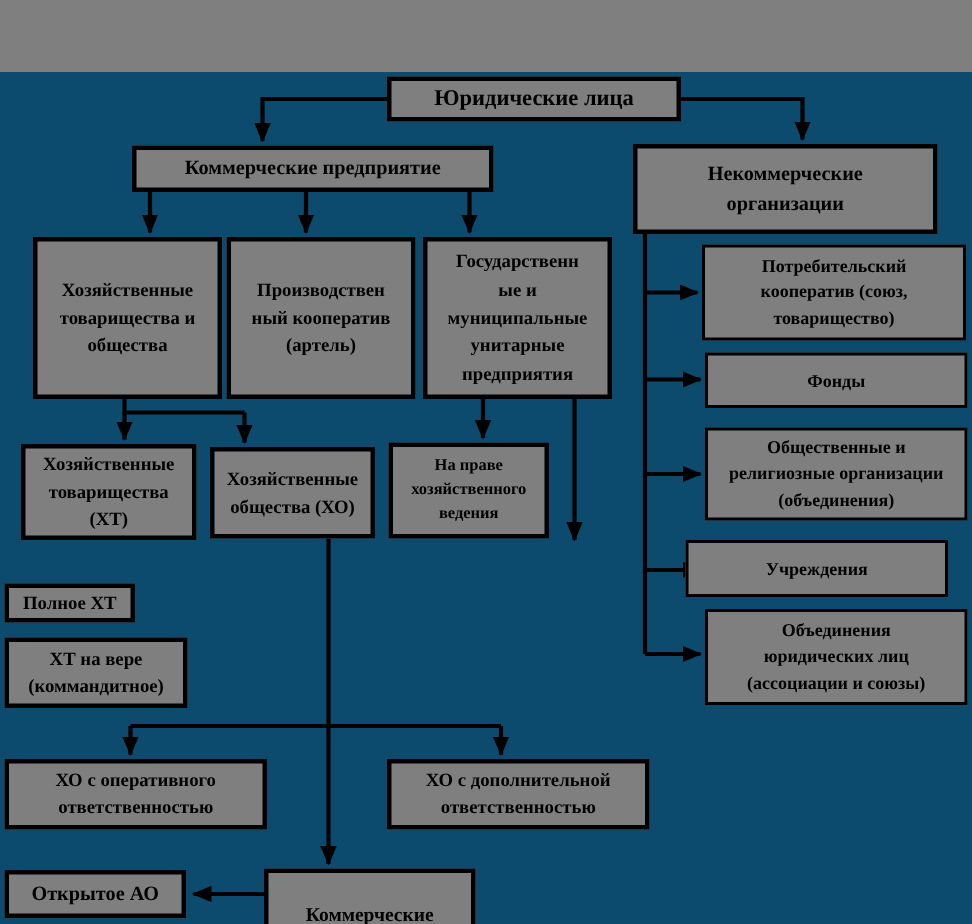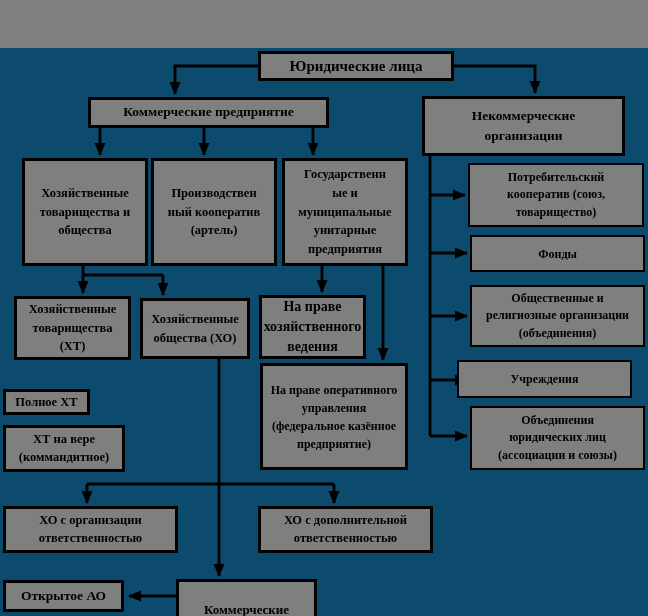--- a/index.html
+++ b/index.html
@@ -91,44 +91,38 @@
     <span class="node-label">Хозяйственные
 товарищества
 (ХТ)</span>
   </div>
 
   <div class="node" style="left:140px;top:250px;width:110px;height:61px;font-size:12.5px">
     <span class="node-label">Хозяйственные
 общества (ХО)</span>
   </div>
 
-  <div class="node" style="left:259px;top:247px;width:107px;height:64px;font-size:14px">
+  <div class="node" style="left:259px;top:247px;width:107px;height:64px;font-size:11px">
     <span class="node-label" style="line-height:1.45">На праве
 хозяйственного
 ведения</span>
   </div>
 
-  <div class="node" style="left:260px;top:315px;width:148px;height:107px;font-size:12px">
-    <span class="node-label">На праве оперативного
-управления
-(федеральное казённое
-предприятие)</span>
-  </div>
 
   <div class="node" style="left:3px;top:377px;width:122px;height:47px;font-size:12.5px">
     <span class="node-label" style="line-height:1.4">ХТ на вере
 (коммандитное)</span>
   </div>
 
   <div class="node" style="left:3px;top:341px;width:87px;height:26px;font-size:12.5px">
     <span class="node-label">Полное ХТ</span>
   </div>
 
   <div class="node" style="left:3px;top:458px;width:175px;height:47px;font-size:12.5px">
-    <span class="node-label" style="line-height:1.4">ХО с организации
+    <span class="node-label" style="line-height:1.4">ХО с оперативного
 ответственностью</span>
   </div>
 
   <div class="node" style="left:258px;top:458px;width:175px;height:47px;font-size:12.5px">
     <span class="node-label" style="line-height:1.4">ХО с дополнительной
 ответственностью</span>
   </div>
 
   <div class="node" style="left:176px;top:531px;width:141px;height:80px;font-size:13px">
     <span class="node-label">Коммерческие

